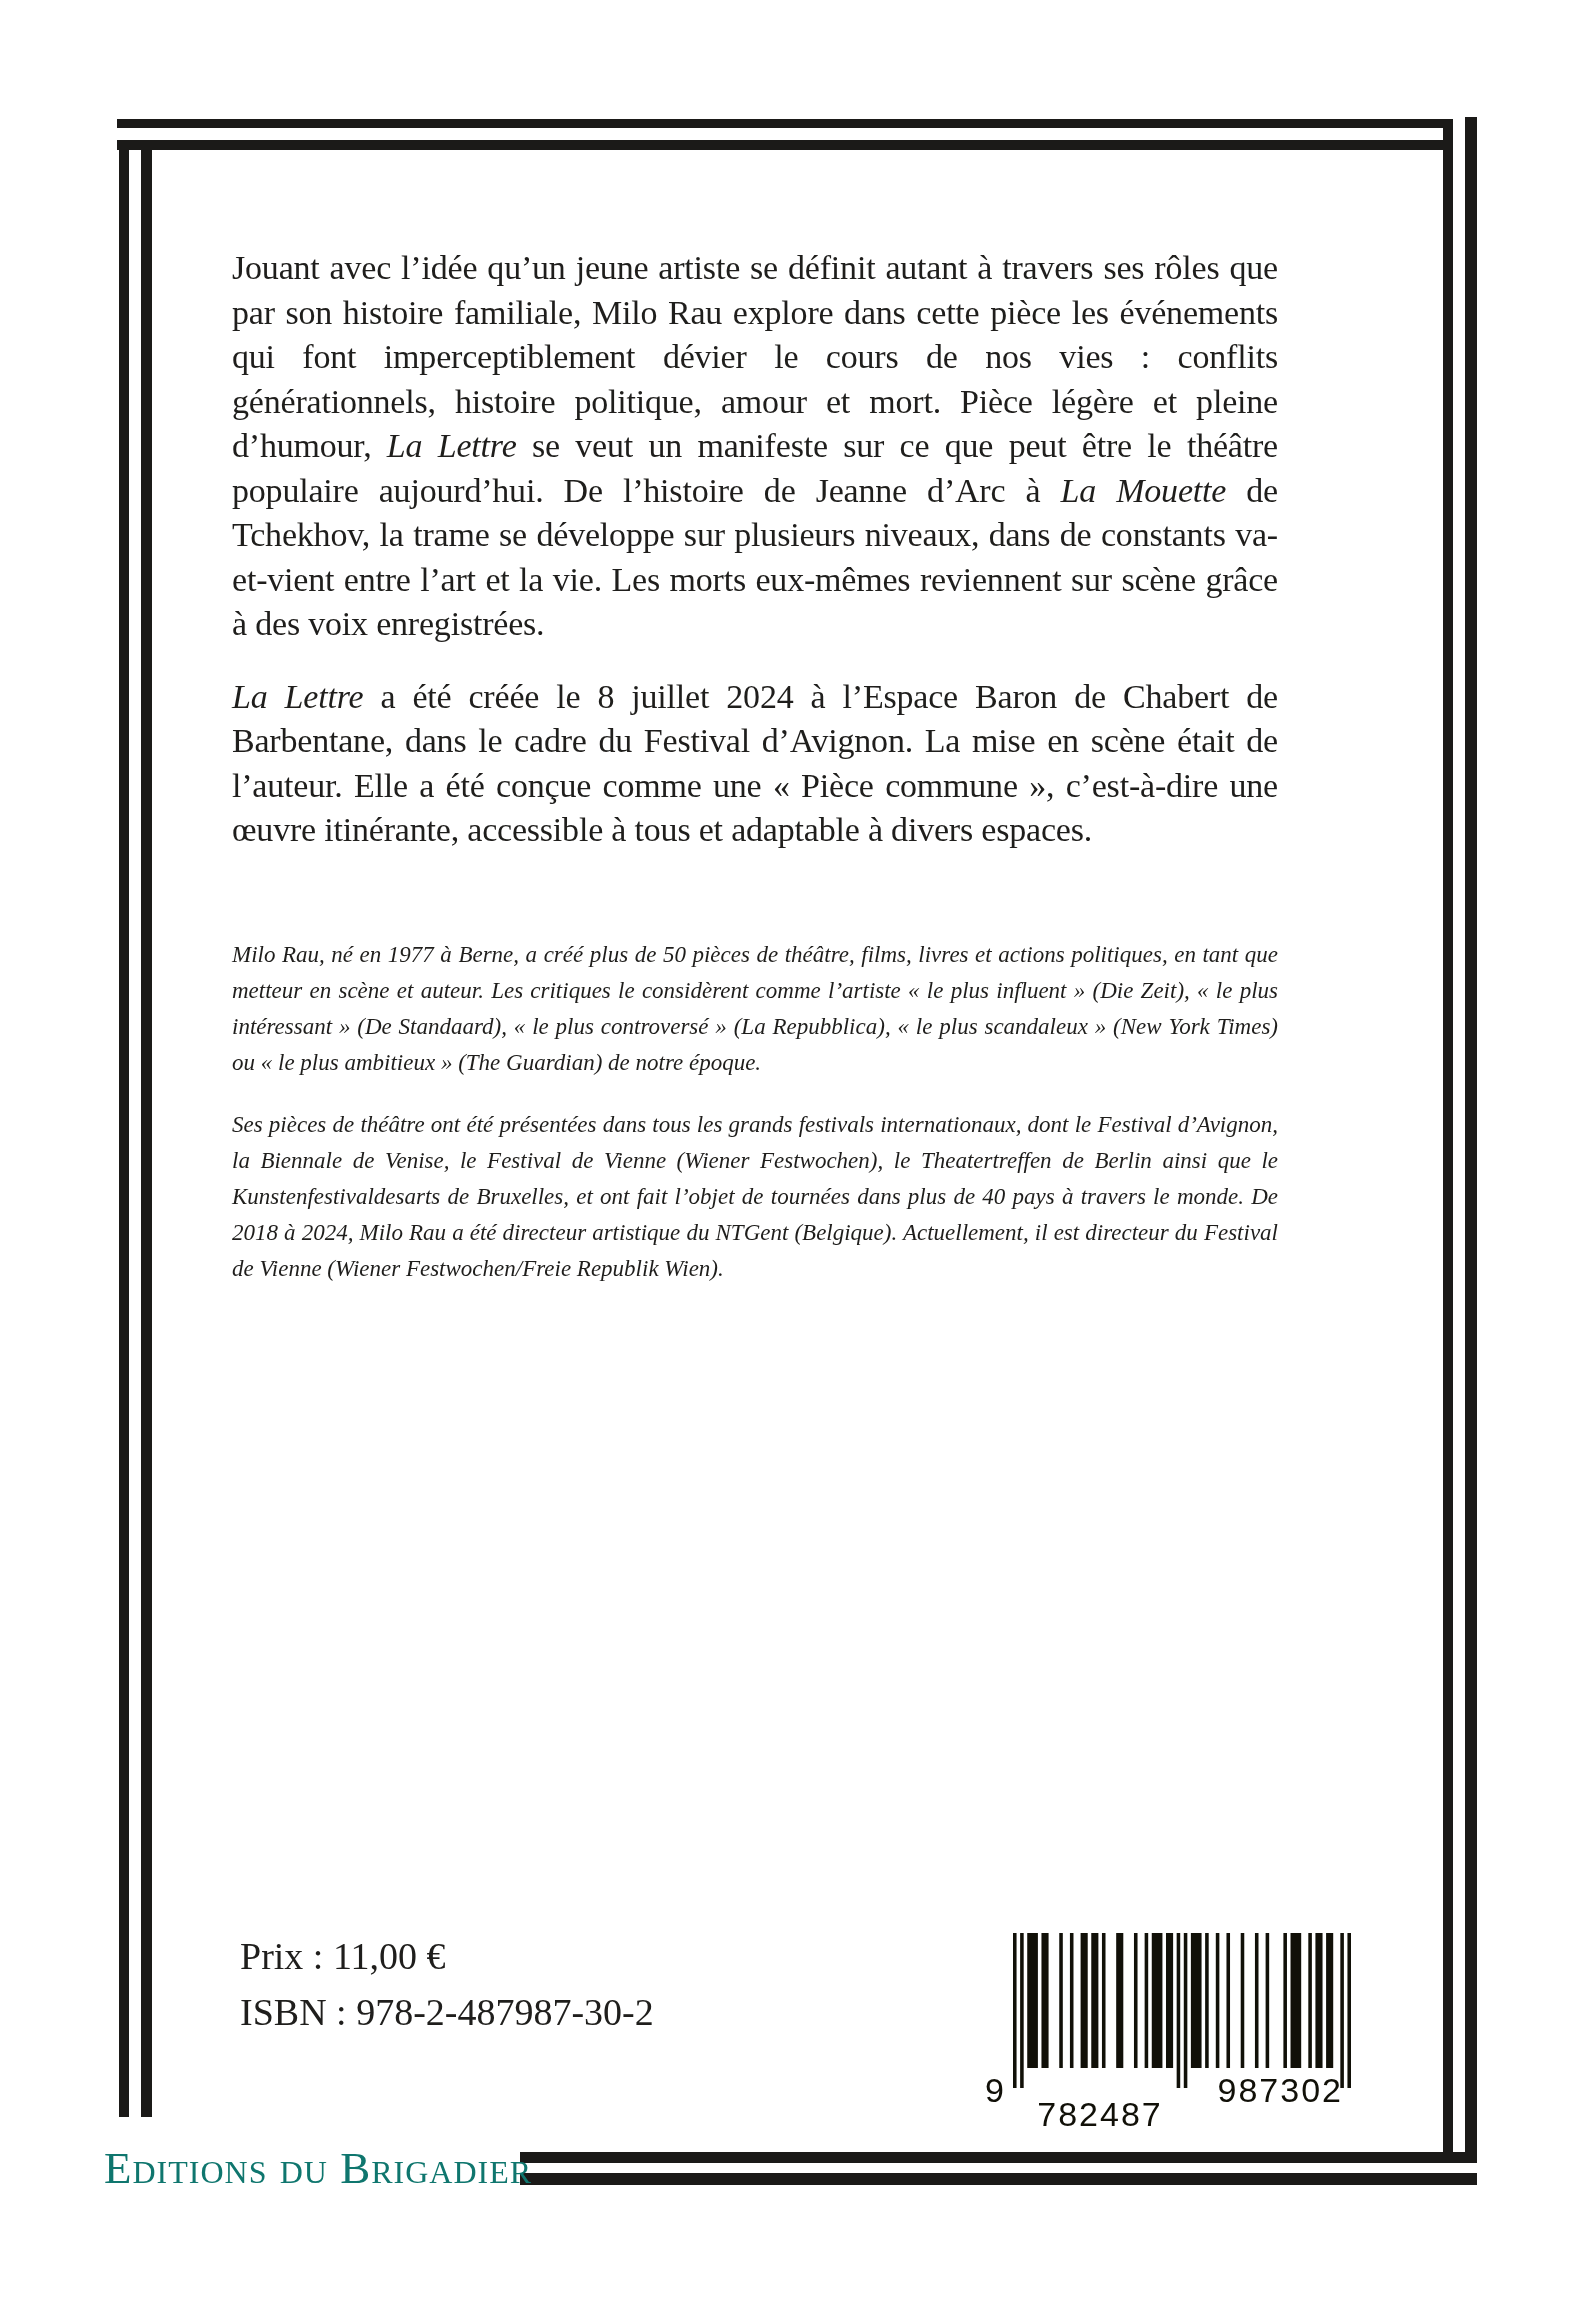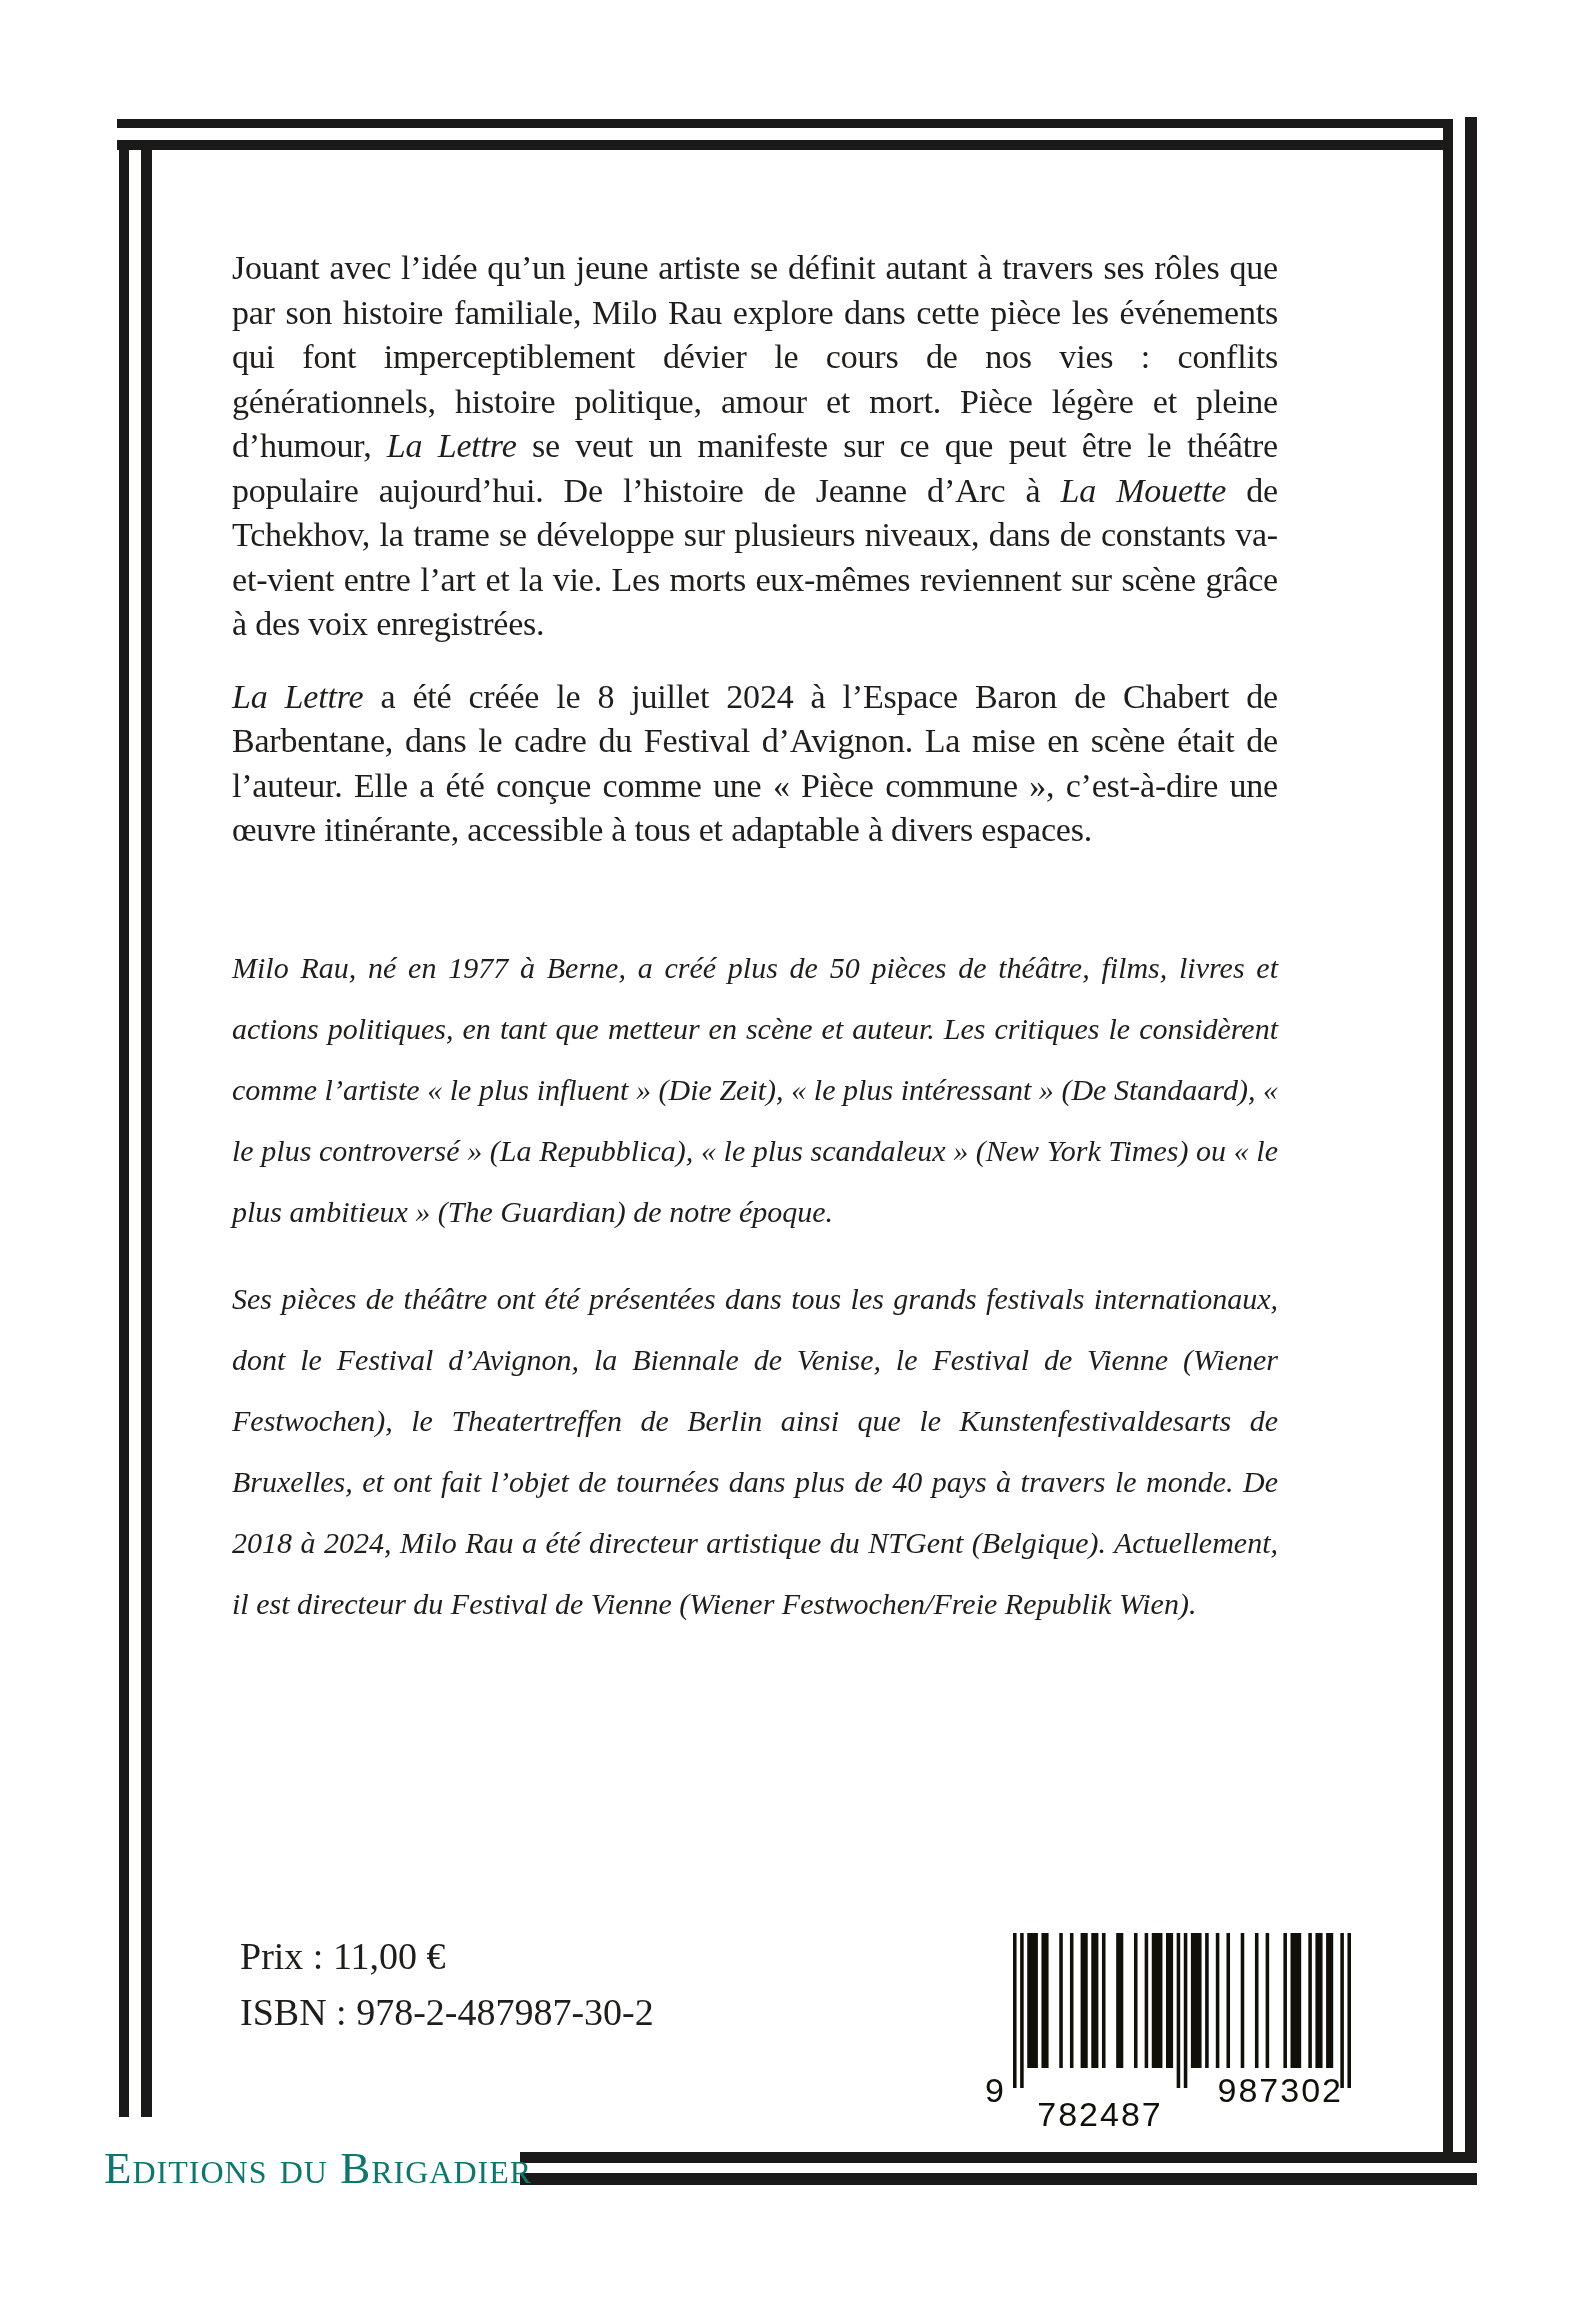--- a/index.html
+++ b/index.html
@@ -19,21 +19,21 @@
   .right-outer{left:1465px;top:117px;width:12px;height:2035px;}
   .bottom-1{left:520px;top:2152px;width:957px;height:11px;}
   .bottom-2{left:520px;top:2173px;width:957px;height:12px;}
   
   .text-column{
     position:absolute;left:232px;top:246px;width:1046px;
     text-align:justify;
   }
   .text-column p{margin:0 0 28px 0;}
   p.roman{font-size:34px;line-height:44.5px;letter-spacing:-0.2px;}
-  p.bio{font-style:italic;font-size:30px;line-height:61px;margin-bottom:26px;}
+  p.bio{font-style:italic;font-size:23px;line-height:36px;margin-bottom:26px;}
   p.bio.first{margin-top:84px;}
   .it{font-style:italic;}
   
   .pricing{position:absolute;left:240px;top:1928px;font-size:38px;line-height:56px;}
   
   .barcode{position:absolute;left:985px;top:1933px;width:366px;height:175px;}
   .barcode svg{position:absolute;left:28px;top:0;fill:#111008;}
   .bd{
     position:absolute;top:138px;font-family:"Liberation Sans", sans-serif;
     font-size:34px;color:#111008;letter-spacing:2px;

